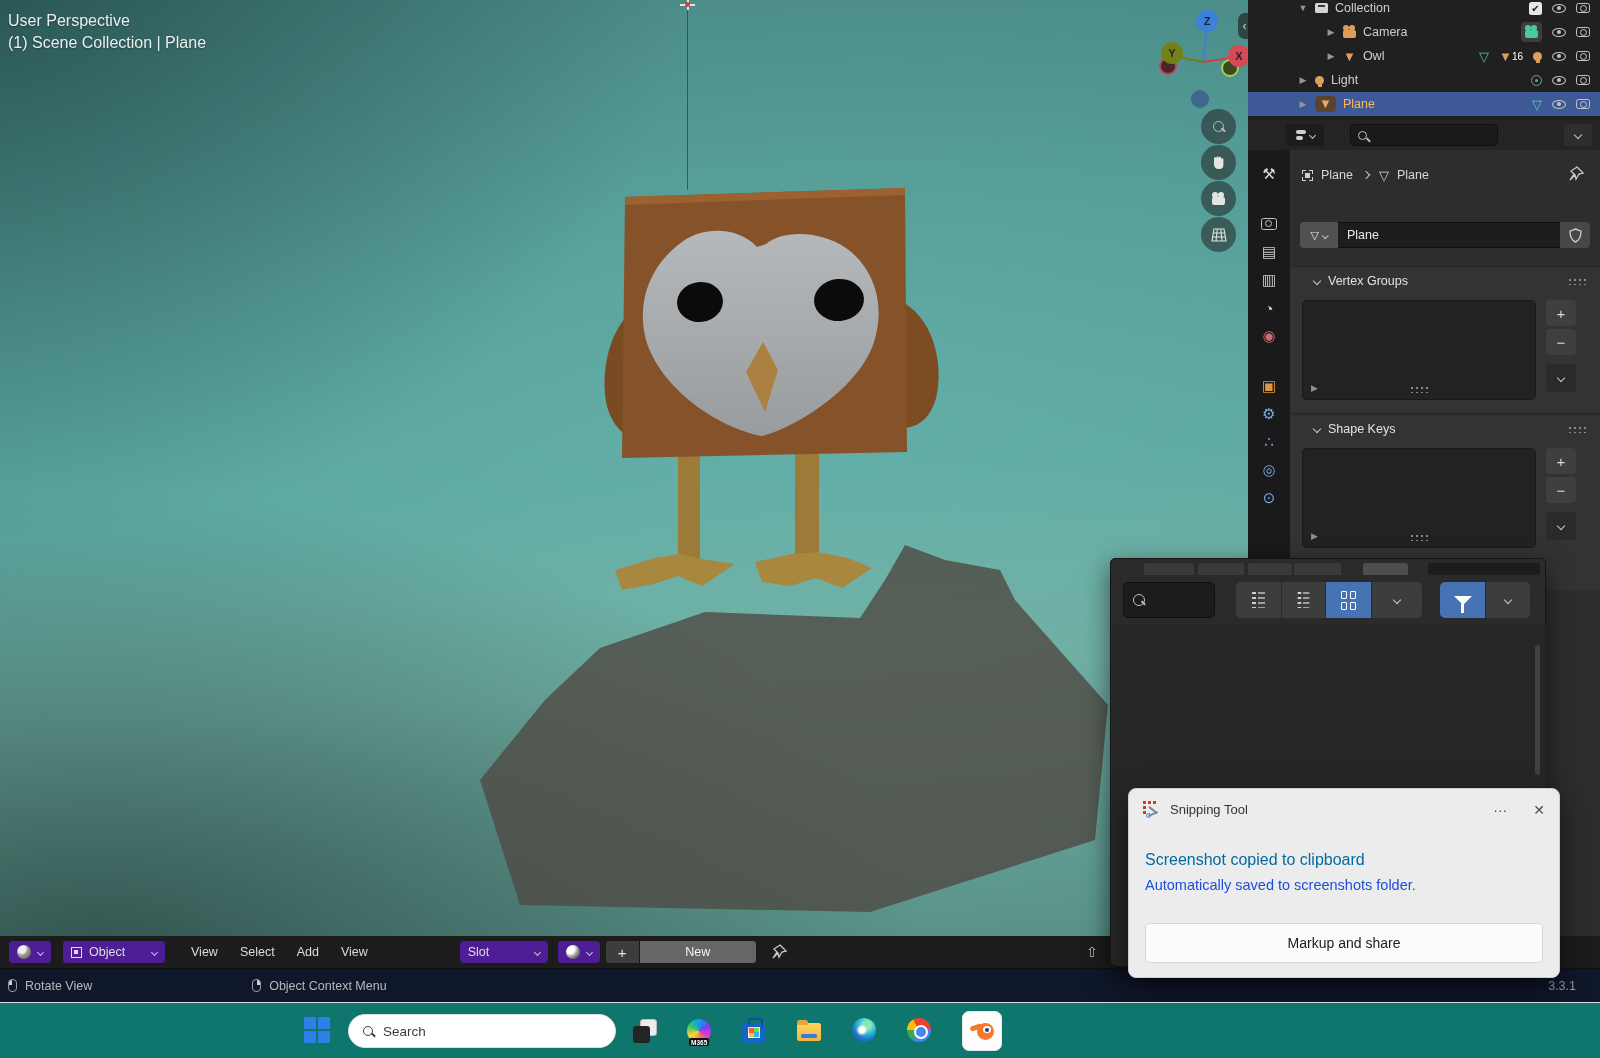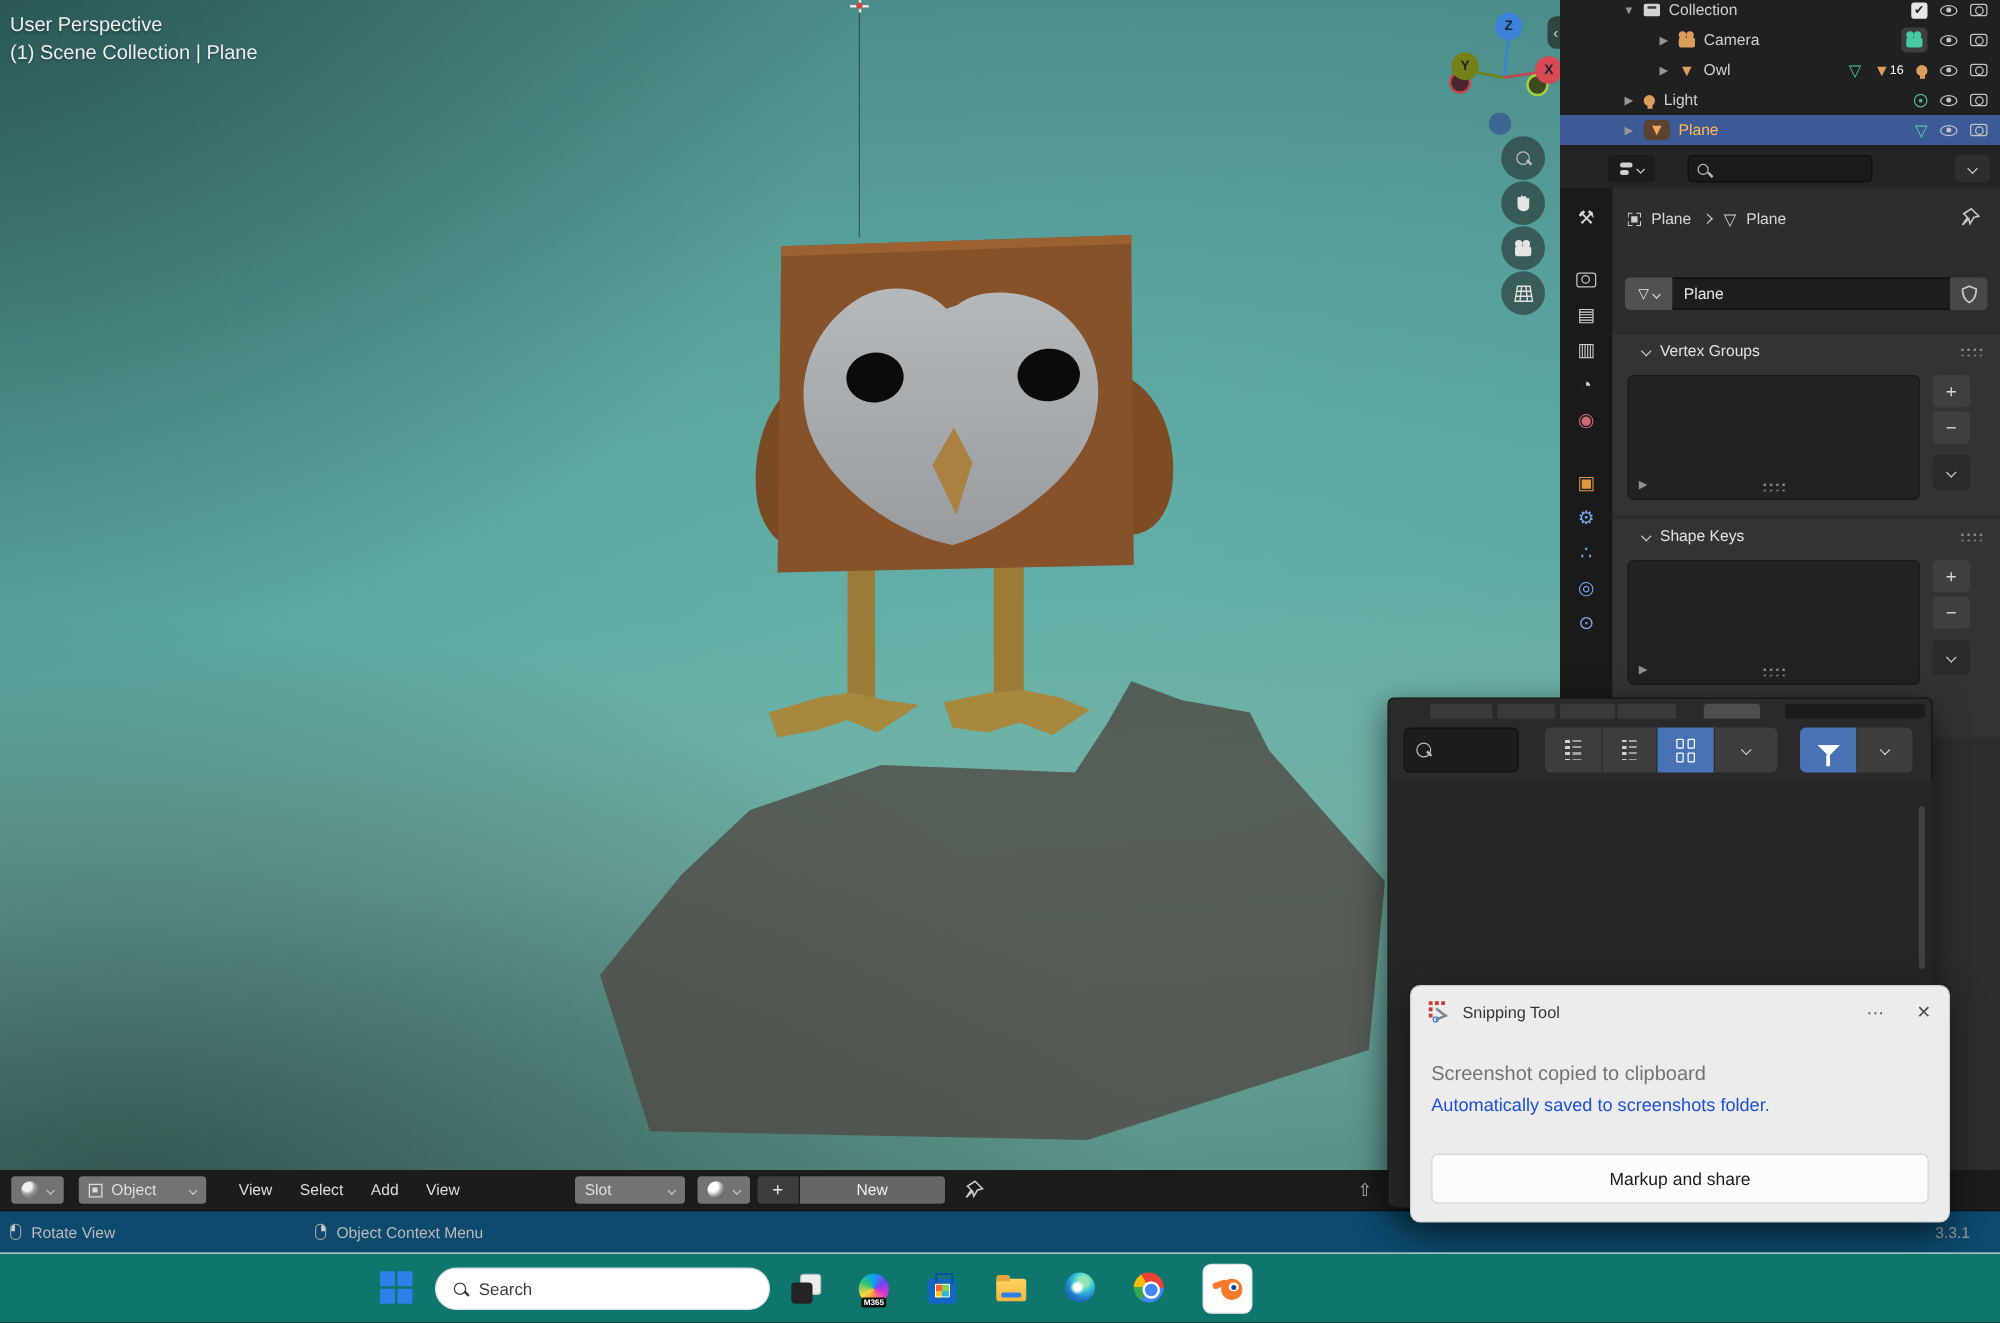--- a/index.html
+++ b/index.html
@@ -99,34 +99,34 @@
   .listbox .grip{position:absolute;left:50%;bottom:6px;transform:translateX(-50%)}
   .sidebtns{position:absolute;left:256px;width:30px;display:flex;flex-direction:column;gap:3px}
   .sbtn{width:30px;height:26px;background:#3f3f3f;border-radius:4px;color:#d8d8d8;
     display:flex;align-items:center;justify-content:center;font-size:15px}
   .sbtn.drop{background:#2a2a2a;height:28px;margin-top:6px}
   .restrow{position:absolute;left:14px;display:flex;align-items:center;gap:9px;color:#d6d6d6}
   .restbox{width:14px;height:14px;background:#545454;border:1px solid #404040;border-radius:3px}
 
   
   .nodebar{left:0;top:936px;width:1600px;height:32px;background:#1c1c1c;display:flex;align-items:center;color:#dedede}
-  .nbtn{height:24px;background:#737373;border:1px solid #1a1a1a;border-radius:4px;display:flex;align-items:center;gap:7px;padding:0 8px}
+  .nbtn{height:24px;background:#4c1d95;border:1px solid #1a1a1a;border-radius:4px;display:flex;align-items:center;gap:7px;padding:0 8px}
   .menuitem{padding:0 11px;color:#dcdcdc}
   .ball{display:inline-block;width:14px;height:14px;border-radius:50%;
     background:radial-gradient(circle at 34% 30%, #efefef 0 28%, #9a9a9a 46%, #4c4c4c 100%);flex:none}
   .modeic{display:inline-block;width:11px;height:11px;border:1.4px solid #dcdcdc;position:relative;flex:none}
   .modeic::after{content:"";position:absolute;left:2px;top:2px;width:4px;height:4px;background:#dcdcdc}
   .newsplit{display:flex;height:24px}
   .newsplit .plus{width:34px;background:#3d3d3d;border:1px solid #1a1a1a;border-right:none;border-radius:4px 0 0 4px;
     display:flex;align-items:center;justify-content:center;color:#e6e6e6;font-size:15px}
   .newsplit .lab{width:118px;background:#666666;border:1px solid #1a1a1a;border-radius:0 4px 4px 0;
     display:flex;align-items:center;justify-content:center;color:#f2f2f2}
 
   
-  .statusbar{left:0;top:968px;width:1600px;height:34px;background:#0c4a6e;border-top:1px solid #101010;
+  .statusbar{left:0;top:968px;width:1600px;height:34px;background:#0f172a;border-top:1px solid #101010;
     display:flex;align-items:center;color:#b9b9b9}
   .hint{display:flex;align-items:center;gap:8px}
 
   
   .assetpanel{left:1110px;top:558px;width:436px;height:408px;background:#2a2a2a;border:1px solid #151515;
     border-radius:5px;box-shadow:0 8px 26px rgba(0,0,0,.55);z-index:20}
   .tabstrip{position:absolute;left:0;top:0;width:100%;height:16px}
   .tabseg{position:absolute;top:4px;height:12px;border-radius:3px 3px 0 0;background:#3a3a3a}
   .atoolbar{position:absolute;left:0;top:16px;width:100%;height:50px;display:flex;align-items:center}
   .asearch{margin-left:12px;width:92px;height:36px;background:#1c1c1c;border:1px solid #101010;border-radius:5px;
@@ -143,21 +143,21 @@
   .funnel{width:0;height:0;border-left:9px solid transparent;border-right:9px solid transparent;border-top:9px solid #fff;position:relative}
   .funnel::after{content:"";position:absolute;left:-1.6px;top:-1px;width:3.2px;height:9px;background:#fff}
   .acontent{position:absolute;left:1px;top:66px;width:434px;height:341px;background:#262626;border-radius:0 0 5px 5px}
   .ascroll{position:absolute;right:6px;top:20px;width:5px;height:130px;background:#414141;border-radius:3px}
 
   
   .toast{left:1128px;top:788px;width:432px;height:190px;background:#ececec;border:1px solid #cfcfcf;border-radius:8px;
     box-shadow:0 10px 30px rgba(0,0,0,.45);z-index:30;color:#1d1d1d}
   .toast .hdr{position:absolute;left:14px;top:12px;right:14px;display:flex;align-items:center;gap:10px;font-size:13px;color:#333}
   .toast .hctl{margin-left:auto;display:flex;gap:26px;color:#4c4c4c;font-size:14px}
-  .toast .t1{position:absolute;left:16px;top:62px;font-size:16px;color:#737373}
+  .toast .t1{position:absolute;left:16px;top:62px;font-size:16px;color:#0369a1}
   .toast .t2{position:absolute;left:16px;top:88px;font-size:14.5px;color:#1d4ed8}
   .toast .act{position:absolute;left:16px;top:134px;width:398px;height:40px;background:#fbfbfb;border:1px solid #d6d6d6;
     border-radius:5px;display:flex;align-items:center;justify-content:center;font-size:14px;color:#1b1b1b}
   .snipic{width:17px;height:17px;position:relative;flex:none}
   .snipic .rd{position:absolute;width:3px;height:3px;background:#d03a2b}
   .snipic .bl{position:absolute;width:5px;height:5px;border:1.6px solid #3f83d6;border-radius:50%}
   .snipic .ln{position:absolute;width:10px;height:1.6px;background:#7d8794}
 
   
   .taskbar{left:0;top:1002px;width:1600px;height:65px;background:#0f766e;border-top:1px solid #d9dde3;z-index:40;color:#1f1f1f}

